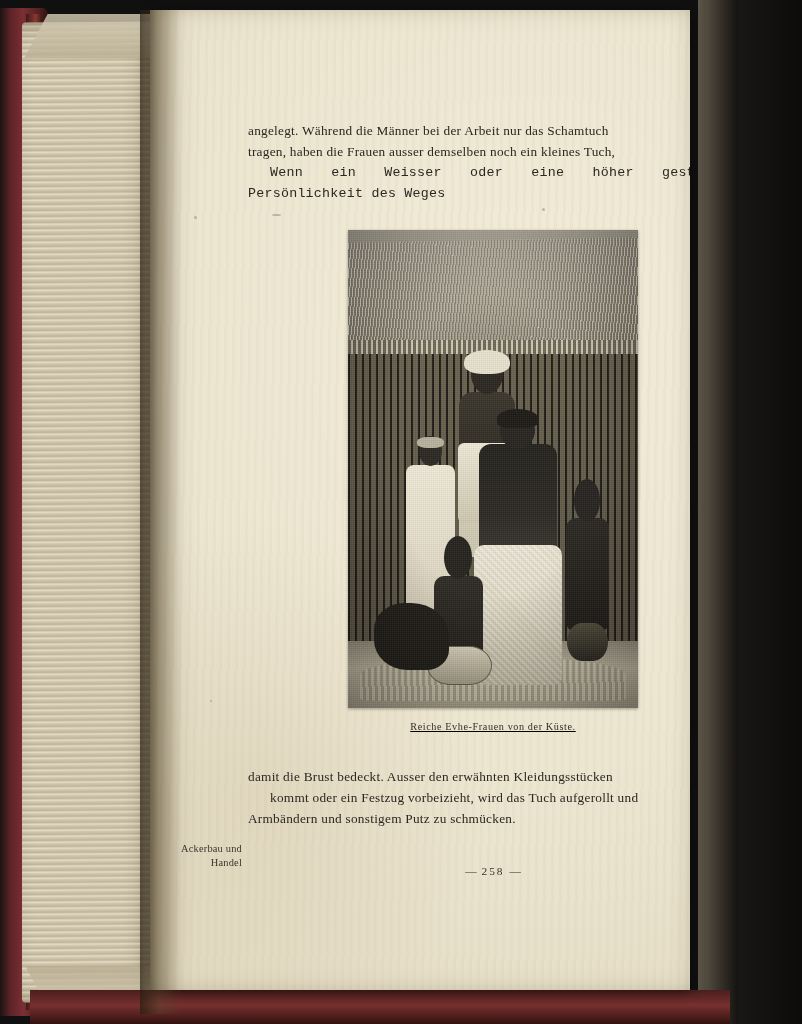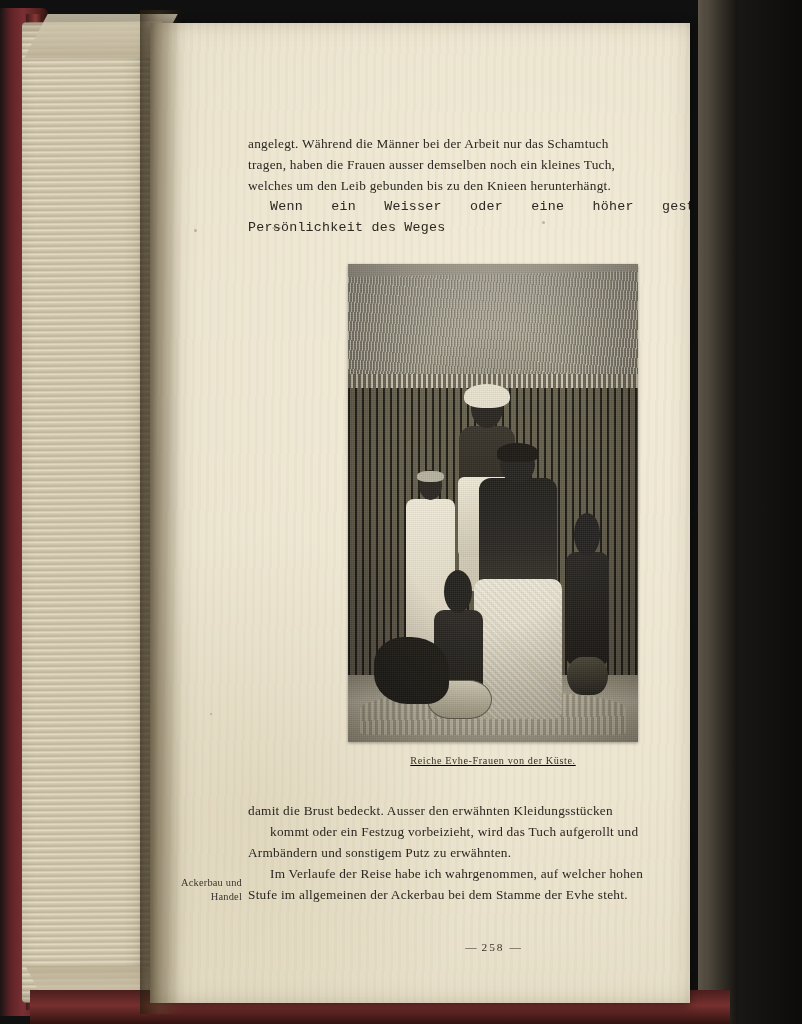--- a/index.html
+++ b/index.html
@@ -99,21 +99,21 @@
     left: 140px; top: 10px;
     width: 42px; height: 1004px;
     background: linear-gradient(90deg, rgba(40,30,16,.72) 0%, rgba(90,74,46,.35) 45%, rgba(255,255,255,0) 100%);
     pointer-events: none;
     z-index: 6;
   }
 
   
   .page {
     position: absolute;
-    left: 150px; top: 23px;
+    left: 150px; top: 10px;
     width: 540px; height: 980px;
     background:
       radial-gradient(120% 80% at 70% 35%, #f2ecd9 0%, #ece5d0 55%, #e3dbc3 100%);
     box-shadow: 0 2px 10px rgba(0,0,0,.45);
     overflow: hidden;
   }
   .page-texture {
     position: absolute;
     inset: 0;
     background:
@@ -314,21 +314,20 @@
     <div class="speck" style="left:44px; top:206px; width:3px; height:3px;"></div>
     <div class="speck" style="left:122px; top:204px; width:9px; height:2px;"></div>
     <div class="speck" style="left:392px; top:198px; width:3px; height:3px;"></div>
     <div class="speck" style="left:60px; top:690px; width:2px; height:2px;"></div>
 
     <div class="content">
 
       <div class="top-block">
         <p class="para">angelegt. Während die Männer bei der Arbeit nur das Schamtuch</p>
         <p class="para">tragen, haben die Frauen ausser demselben noch ein kleines Tuch,</p>
-        <p class="para">welches um den Leib gebunden bis zu den Knieen herunterhängt.</p>
         <p class="para" style="text-indent:22px;font-family:Liberation Mono, monospace;">Wenn ein Weisser oder eine höher gestellte Persönlichkeit des Weges</p>
       </div>
 
       <figure class="figure">
         <div class="plate">
           <div class="ph-sky"></div>
           <div class="ph-thatch"></div>
           <div class="ph-thatch-edge"></div>
           <div class="ph-wall"></div>
           <div class="ph-ground"></div>
@@ -372,32 +371,28 @@
           <div class="ph-grain"></div>
         </div>
         <figcaption class="caption">Reiche Evhe-Frauen von der Küste.</figcaption>
       </figure>
 
       <div class="bottom-wrap">
 
         <div class="bottom-block">
           <p class="para">damit die Brust bedeckt.    Ausser den erwähnten Kleidungsstücken</p>
           <p class="para" style="text-indent:22px;">kommt oder ein Festzug vorbeizieht, wird das Tuch aufgerollt und</p>
-          <p class="para" style="text-align:left;">Armbändern und sonstigem Putz zu erwähnten.</p>
+          <p class="para" style="text-align:left;">Armbändern und sonstigem Putz zu schmücken.</p>
         </div>
 
         <div class="marginal" style="top:76px;">
           <div>Ackerbau und</div>
           <div>Handel</div>
         </div>
 
-        <div class="bottom-block">
-          <p class="para" style="text-indent:22px;">Im Verlaufe der Reise habe ich wahrgenommen, auf welcher hohen</p>
-          <p class="para" style="text-align:left;">Stufe im allgemeinen der Ackerbau bei dem Stamme der Evhe steht.</p>
-        </div>
 
       </div>
 
       <div class="folio">
         <span class="dash">—</span>
         <span>258</span>
         <span class="dash">—</span>
       </div>
 
     </div>

